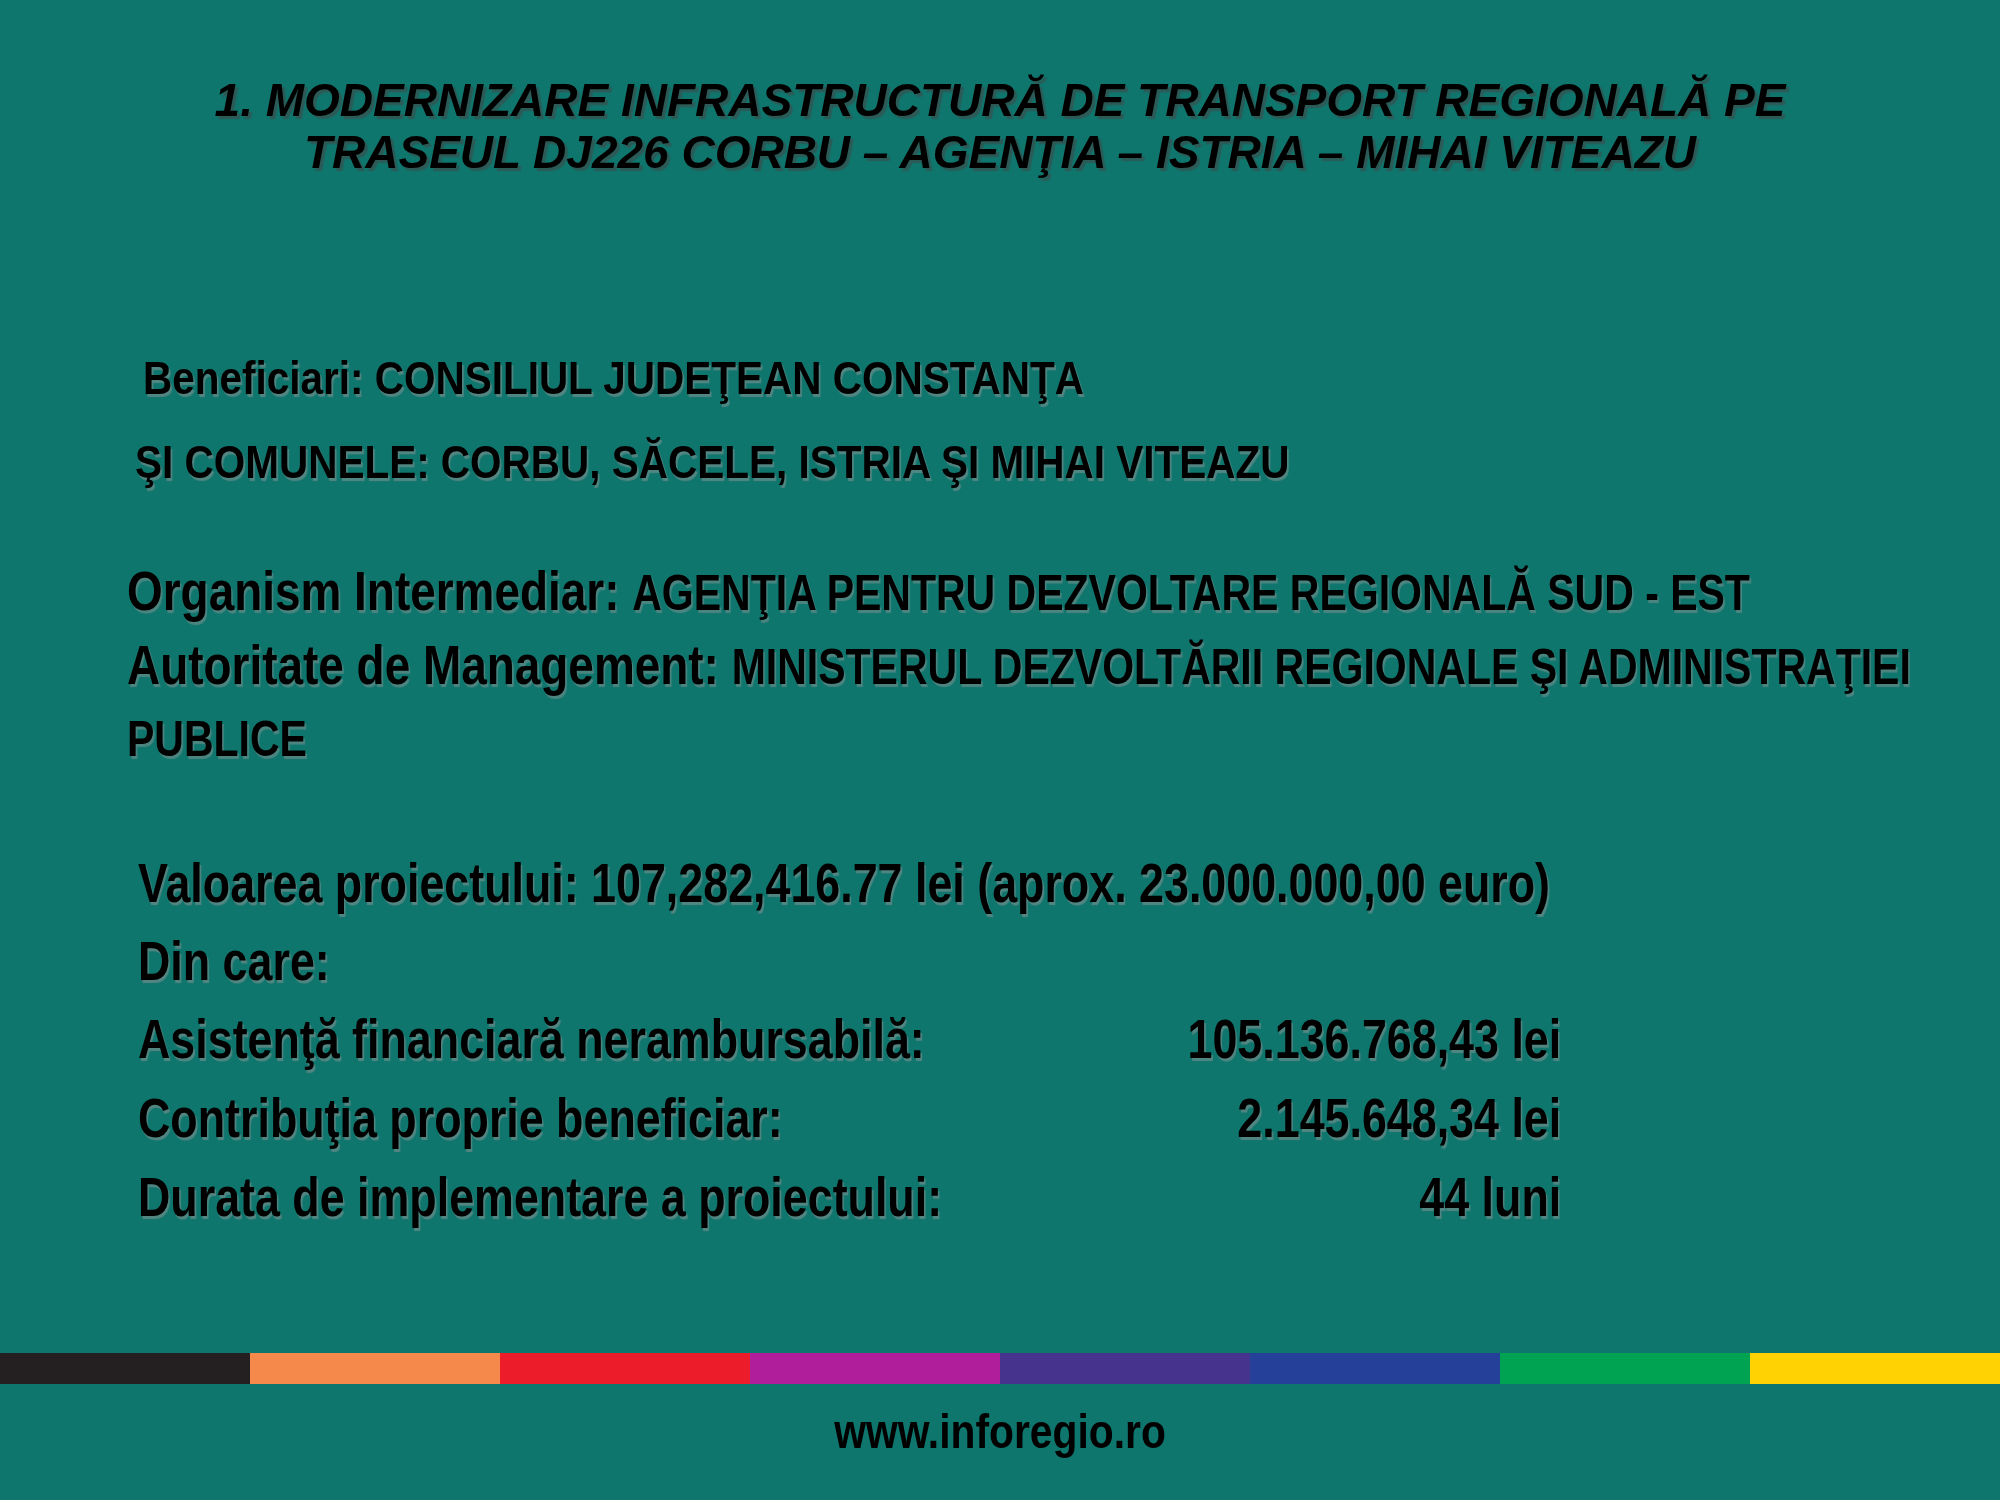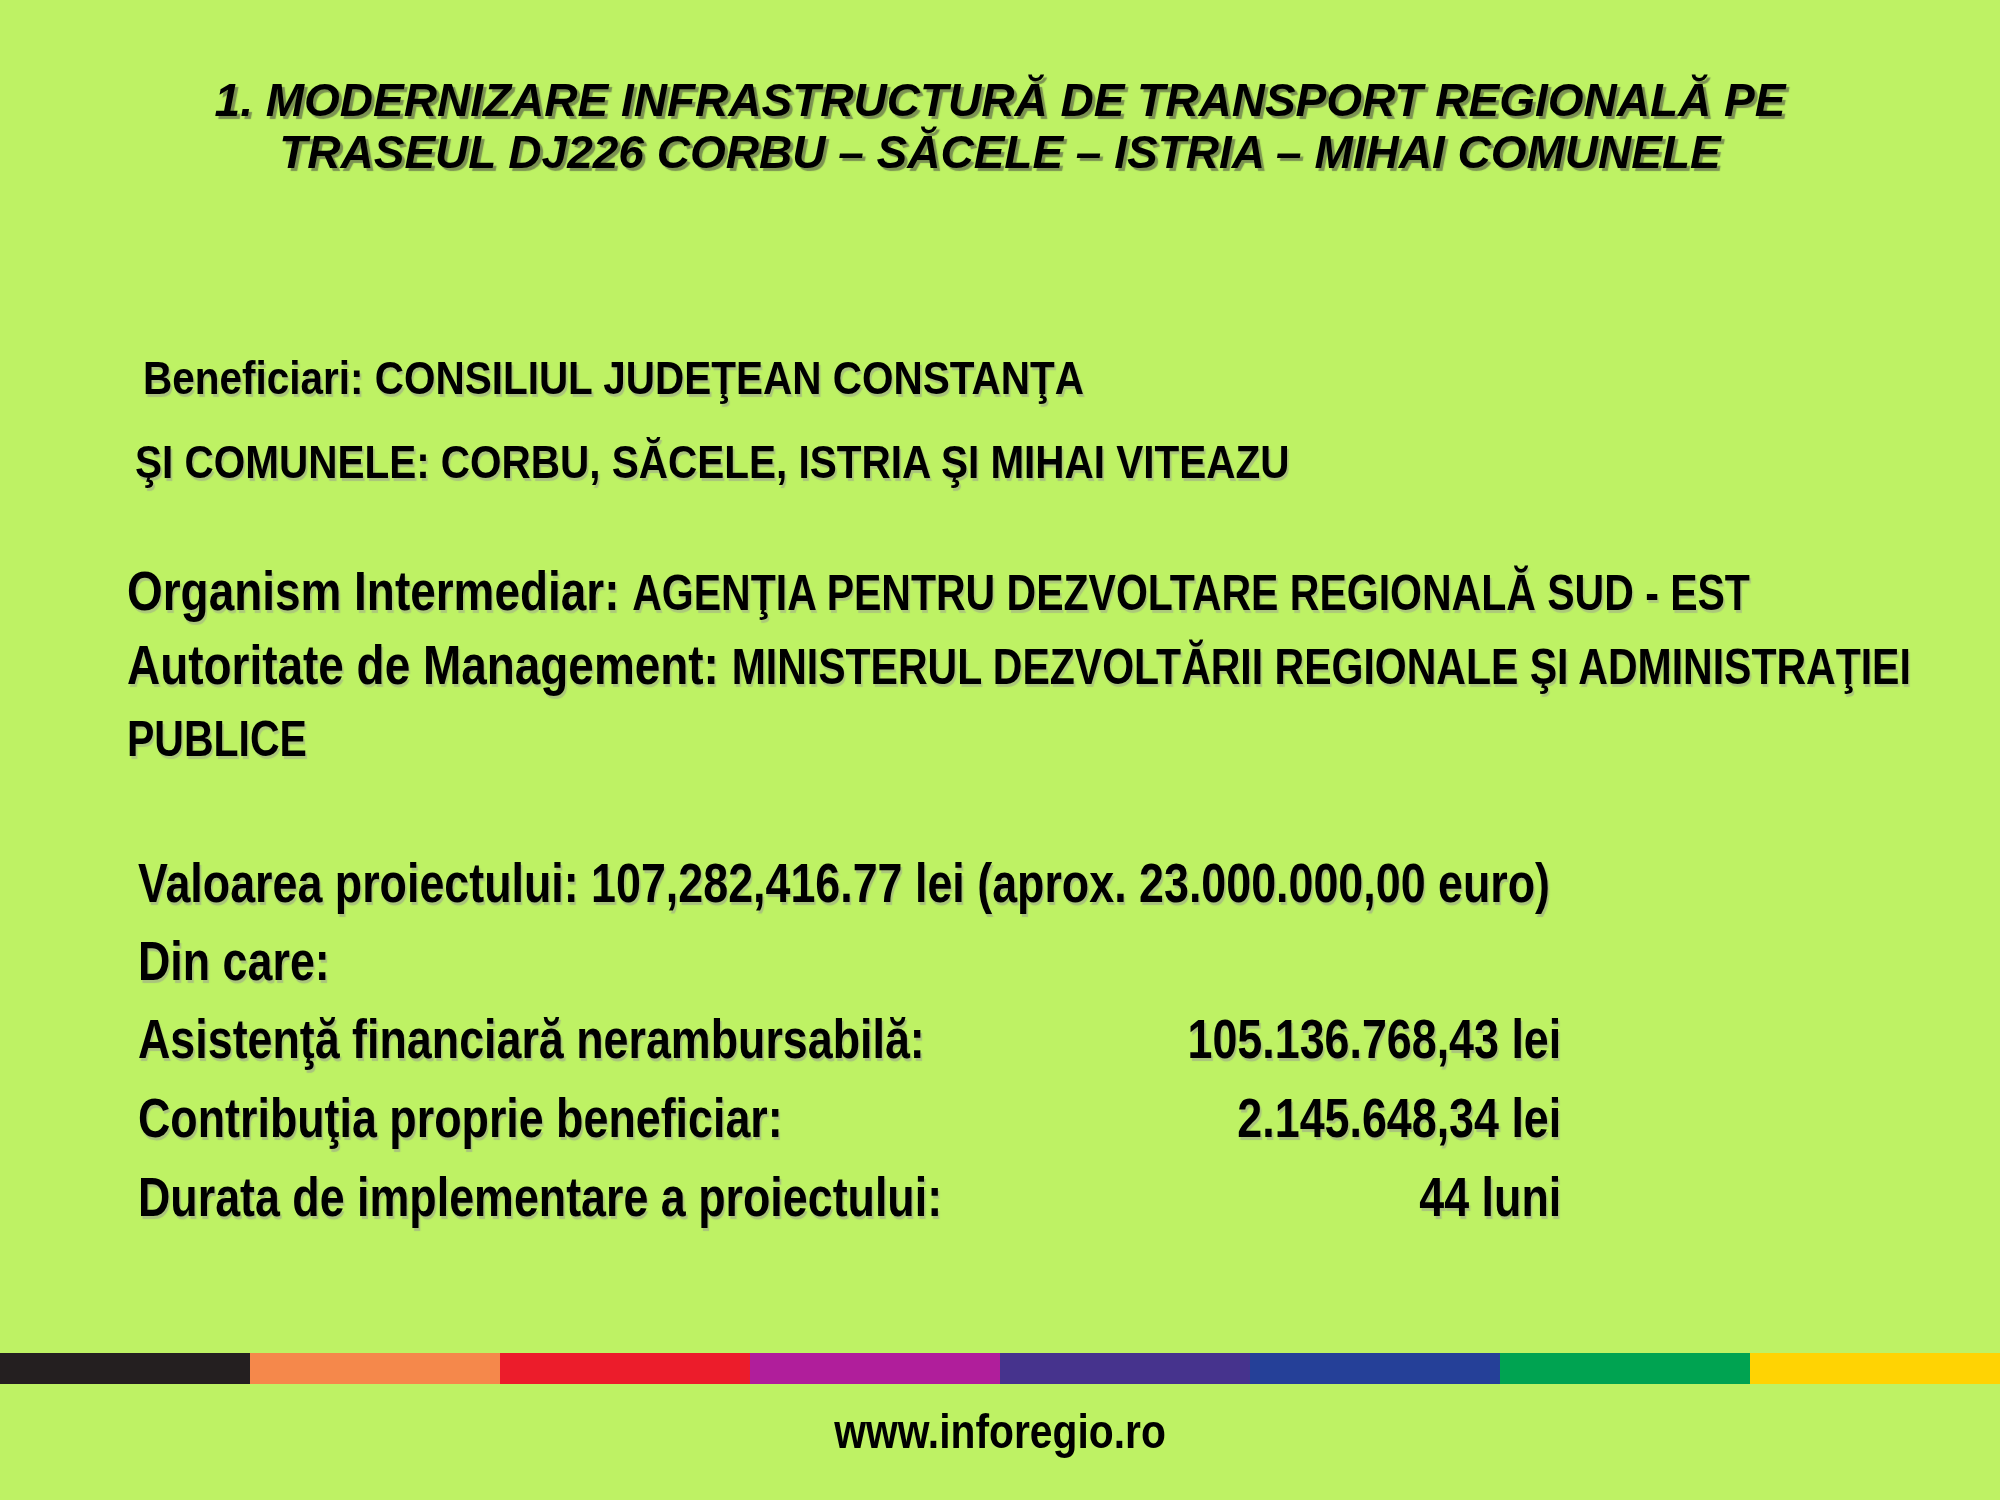--- a/index.html
+++ b/index.html
@@ -1,19 +1,19 @@
 <!DOCTYPE html>
 <html><head>
 <meta charset="utf-8">
 <style>
   html,body { margin:0; padding:0; background:#fff; }
   .slide {
     position:relative;
     width:2000px; height:1500px;
-    background:#bef264;
+    background:#0f766e;
     overflow:hidden;
     font-family:"Liberation Sans", sans-serif;
     color:#000;
   }
   .abs { position:absolute; }
 
   
   .title {
     top:74px; left:0; right:0;
     text-align:center;
@@ -83,21 +83,21 @@
     white-space:nowrap;
   }
 </style>
 </head>
 <body>
 
 <div class="slide">
 
   <div class="abs title">
     <div>1. MODERNIZARE INFRASTRUCTURĂ DE TRANSPORT REGIONALĂ PE</div>
-    <div>TRASEUL DJ226 CORBU – SĂCELE – ISTRIA – MIHAI COMUNELE</div>
+    <div>TRASEUL DJ226 CORBU – AGENŢIA – ISTRIA – MIHAI VITEAZU</div>
   </div>
 
   <div class="abs ben-line ben1">Beneficiari: CONSILIUL JUDEŢEAN CONSTANŢA</div>
   <div class="abs ben-line ben2">ŞI COMUNELE: CORBU, SĂCELE, ISTRIA ŞI MIHAI VITEAZU</div>
 
   <div class="abs authorities">
     <div class="auth-line">
       <span class="auth-label">Organism Intermediar: </span><span class="auth-value">AGENŢIA PENTRU DEZVOLTARE REGIONALĂ SUD - EST</span>
     </div>
     <div class="auth-line">

